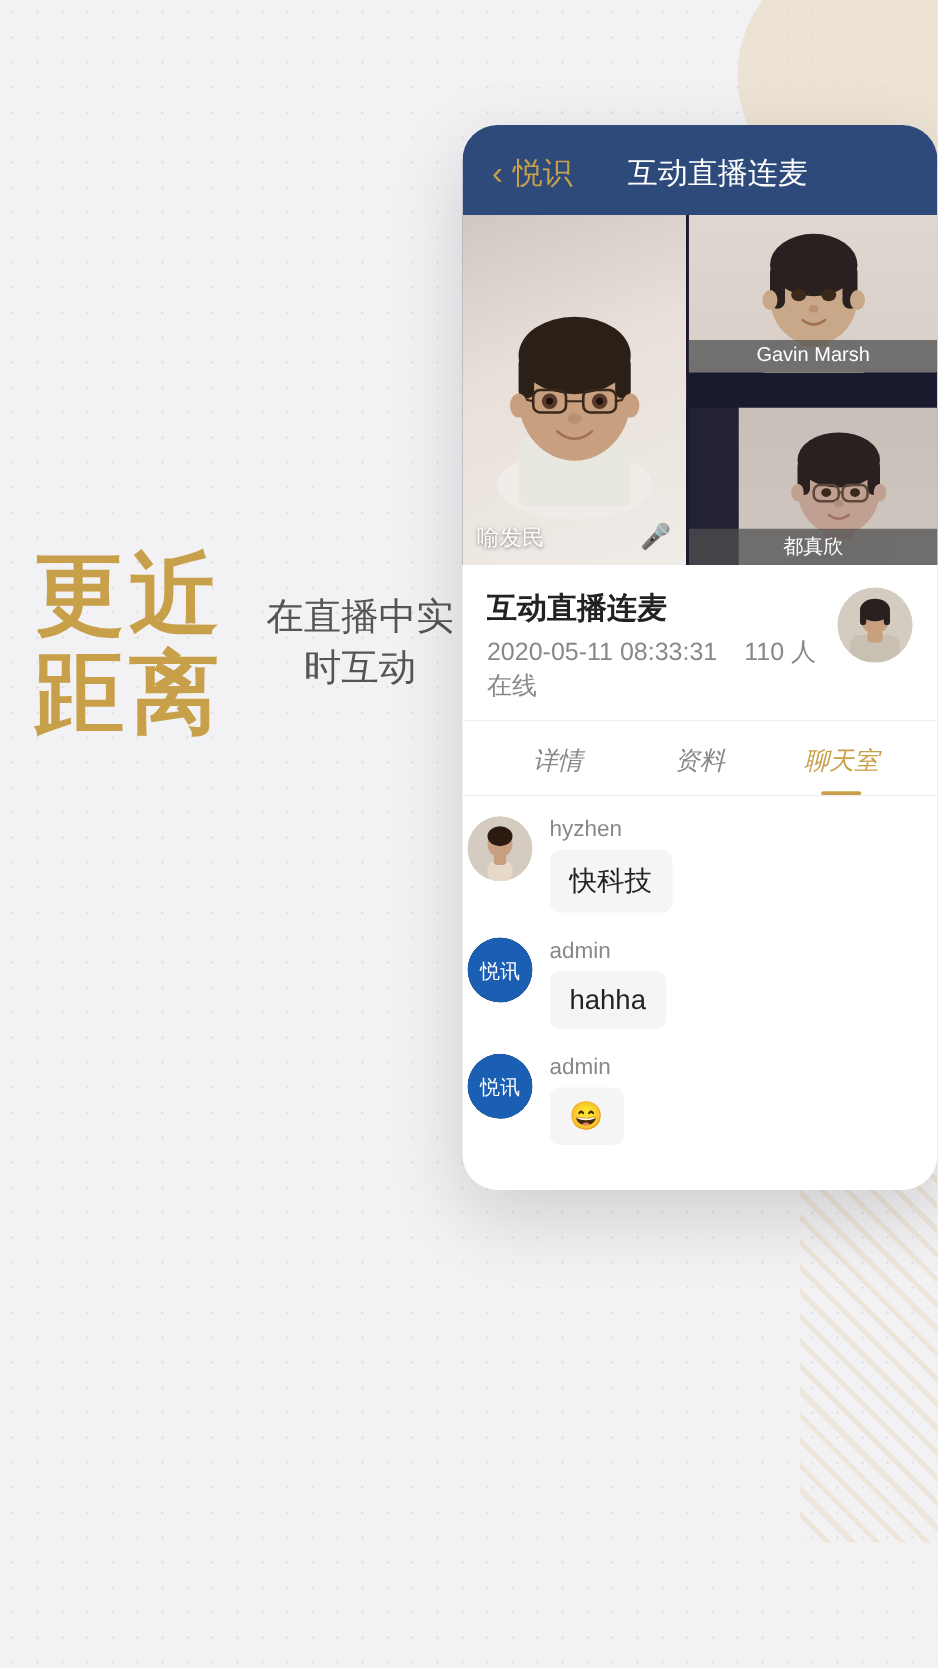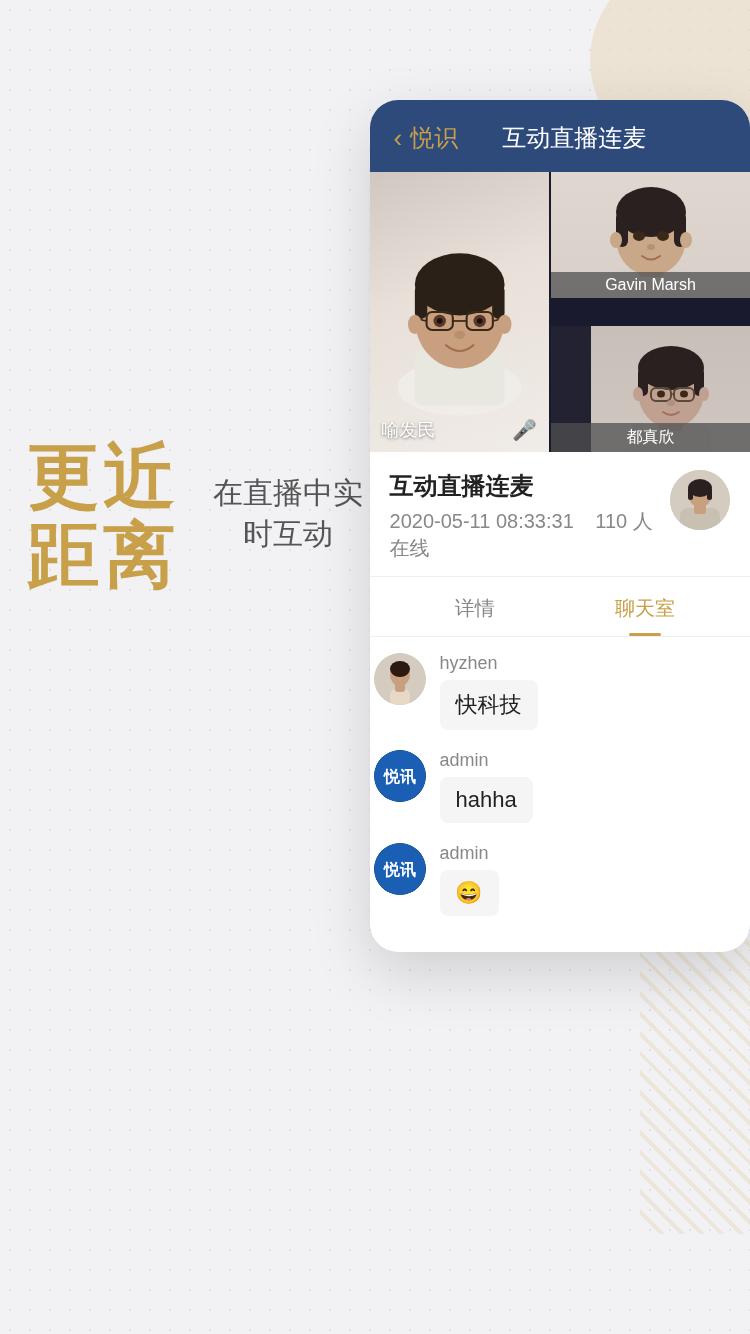--- a/index.html
+++ b/index.html
@@ -224,20 +224,21 @@
       display: flex;
       align-items: center;
       justify-content: center;
     }
 
     
     .tabs-area {
       display: flex;
       border-bottom: 1px solid #eeeeee;
       padding: 0 20px;
+      font-style: italic;
     }
 
     .tab-item {
       flex: 1;
       text-align: center;
       padding: 18px 0 14px;
       font-size: 20px;
       color: #888888;
       position: relative;
       cursor: pointer;
@@ -291,21 +292,21 @@
     .avatar-photo {
       background: #d4ccc0;
       border-radius: 50%;
     }
 
     .avatar-blue {
       background: #000000;
       border-radius: 50%;
       color: white;
       font-size: 18px;
-      font-weight: bold;
+      font-weight: normal;
     }
 
     .chat-content {
       flex: 1;
     }
 
     .chat-username {
       font-size: 18px;
       color: #888888;
       margin-bottom: 6px;
@@ -484,20 +485,21 @@
           <rect x="18" y="18" width="5" height="12" rx="2.5" fill="#2a2020"></rect>
           <rect x="37" y="18" width="5" height="12" rx="2.5" fill="#2a2020"></rect>
           <rect x="10" y="38" width="40" height="22" rx="8" fill="#c8c0b0"></rect>
           <rect x="24" y="34" width="12" height="10" rx="3" fill="#c8a080"></rect>
         </svg>
       </div>
     </div>
 
     <div class="tabs-area">
       <div class="tab-item">详情</div>
+      <div class="tab-item">资料</div>
       <div class="tab-item active">聊天室</div>
     </div>
 
     <div class="chat-area">
 
       <div class="chat-message">
         <div class="chat-avatar">
           <div class="chat-avatar-img avatar-photo">
             <svg width="52" height="52" viewBox="0 0 52 52">
               <circle cx="26" cy="26" r="26" fill="#d4ccc0"></circle>

